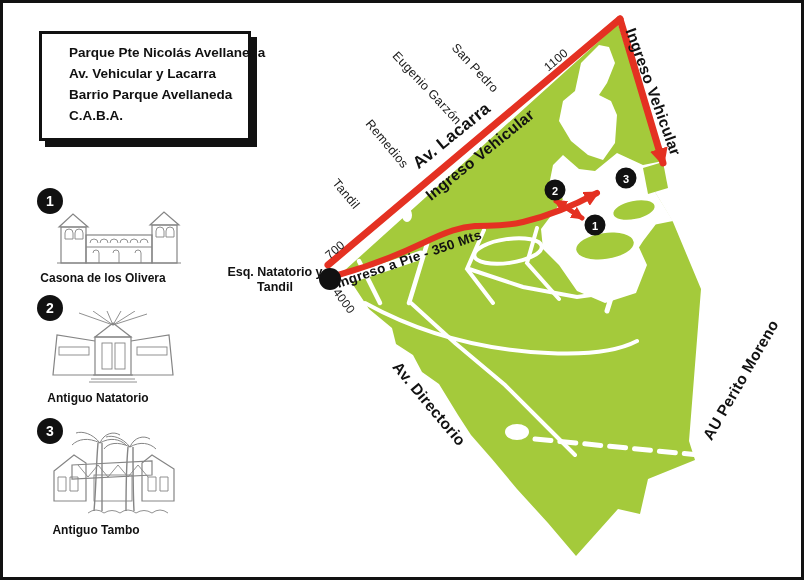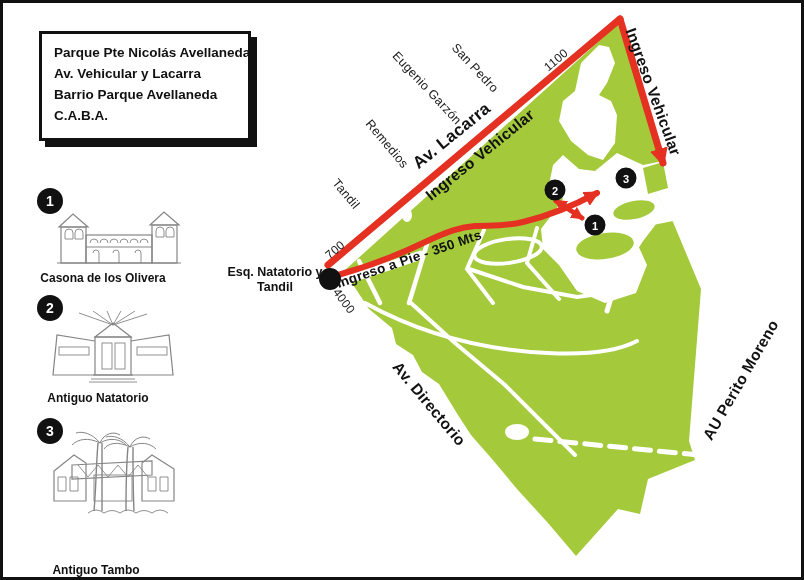--- a/index.html
+++ b/index.html
@@ -7,21 +7,21 @@
     position:relative;width:804px;height:580px;box-sizing:border-box;
     border:3px solid #111;background:#fff;overflow:hidden;
     font-family:"Liberation Sans",sans-serif;color:#111;
   }
   
   .title-box{
     position:absolute;left:36px;top:28px;width:212px;box-sizing:border-box;
     border:3px solid #111;background:#fff;padding:9px 10px 11px 12px;
     box-shadow:6px 6px 0 #111;z-index:6;
   }
-  .title-box .tline{font-weight:bold;font-size:13.5px;line-height:1.55;white-space:nowrap;}
+  .title-box .tline{font-weight:bold;font-size:13.5px;line-height:1.55;white-space:nowrap;margin-left:15px;}
   
   .badge{
     position:absolute;width:26px;height:26px;border-radius:50%;background:#111;color:#fff;
     font-weight:bold;font-size:14px;display:flex;align-items:center;justify-content:center;z-index:6;
   }
   .lcaption{position:absolute;font-weight:bold;font-size:12px;text-align:center;width:160px;z-index:6;}
   .sketch{position:absolute;z-index:5;}
   
   .mlabel{
     position:absolute;white-space:nowrap;z-index:7;
@@ -153,21 +153,21 @@
     <path d="M10,46 h8 v14 h-8 z M22,46 h8 v14 h-8 z" stroke-width="0.9"></path>
     <polygon points="126,38 104,24 94,32 94,70 126,70"></polygon>
     <path d="M100,46 h8 v14 h-8 z M112,46 h8 v14 h-8 z" stroke-width="0.9"></path>
     <rect x="46" y="44" width="38" height="26" stroke-width="0.9"></rect>
     <path d="M50,12 C48,36 48,58 46,80 M54,12 C54,36 54,58 54,80" stroke-width="1.4"></path>
     <path d="M52,12 C40,6 30,8 24,14 M52,12 C44,2 34,0 28,2 M52,12 C56,2 66,0 72,4 M52,12 C62,6 72,8 78,14" stroke-width="1"></path>
     <path d="M80,16 C78,38 78,60 78,80 M85,16 C85,38 85,60 86,80" stroke-width="1.4"></path>
     <path d="M82,16 C70,10 60,12 56,18 M82,16 C74,6 64,4 58,6 M82,16 C86,6 96,4 102,8 M82,16 C92,10 102,12 108,18" stroke-width="1"></path>
     <path d="M40,82 q8,-6 16,0 q8,-5 16,0 q8,-6 16,0 q8,-5 16,0 q8,-6 16,0" stroke-width="0.9"></path>
   </svg>
-  <div class="lcaption" style="left:13px;top:520px;margin-top:40px;">Antiguo Tambo</div>
+  <div class="lcaption" style="left:13px;top:520px;">Antiguo Tambo</div>
 
   <div class="mlabel" style="left:343px;top:191px;--r:50deg;">Tandil</div>
   <div class="mlabel" style="left:384px;top:141px;--r:50deg;">Remedios</div>
   <div class="mlabel" style="left:424px;top:85px;--r:47deg;">Eugenio Garzón</div>
   <div class="mlabel" style="left:472px;top:65px;--r:47deg;">San Pedro</div>
 
   <div class="mlabel" style="left:332px;top:247px;--r:-40deg;font-size:12px;">700</div>
   <div class="mlabel" style="left:553px;top:57px;--r:-40deg;font-size:12px;">1100</div>
   <div class="mlabel" style="left:341px;top:298px;--r:53deg;font-size:12px;">4000</div>
 

